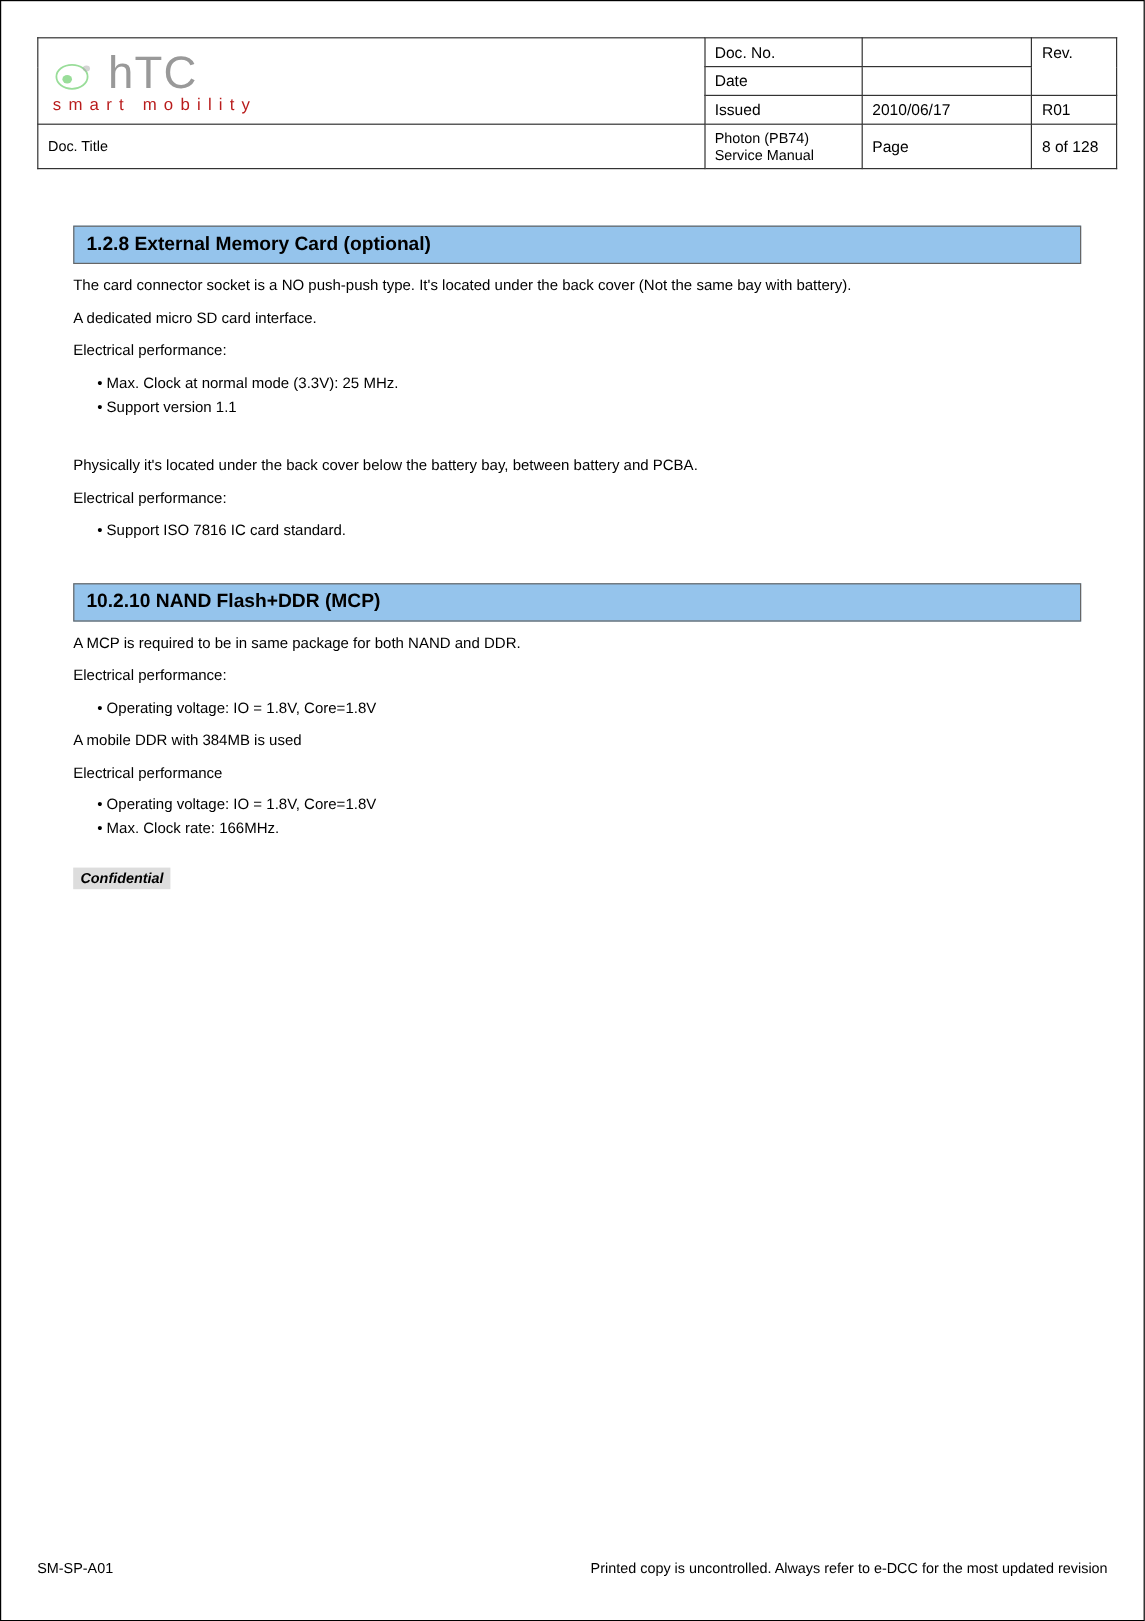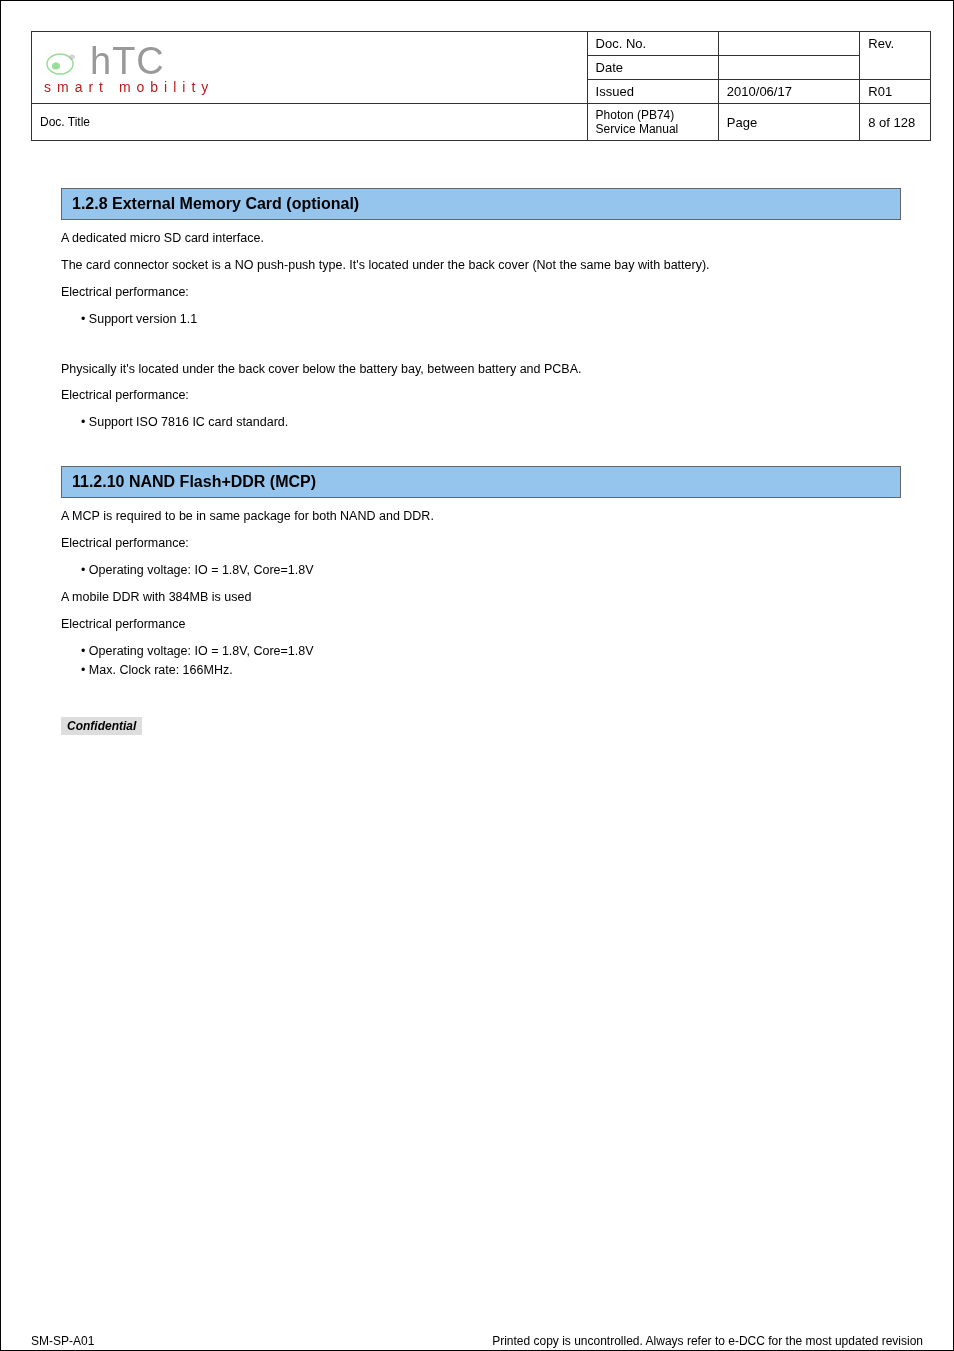--- a/index.html
+++ b/index.html
@@ -99,25 +99,25 @@
       font-size: 13px;
       font-weight: bold;
       font-style: italic;
       margin-top: 18px;
     }
     .confidential {
       background: #ddd;
       display: inline-block;
       padding: 2px 6px;
       font-size: 12px;
-      margin-top: 20px;
+      margin-top: 6px;
     }
     .footer {
       position: absolute;
-      bottom: 2px;
+      bottom: 36px;
       width: calc(100% - 60px);
       font-size: 12px;
       text-align: center;
     }
     .footer-left {
       float: left;
     }
     .footer-right {
       float: right;
     }
@@ -165,34 +165,35 @@
       <td style="border:1px solid #333; font-size:12px;">Photon (PB74) Service Manual</td>
       <td class="header-right-label">Page</td>
       <td class="header-right-value" colspan="2">8 of 128</td>
     </tr>
   </tbody>
     </table>
 
   <div class="content">
 
     <div class="section-header">1.2.8 External Memory Card (optional)</div>
+    <p class="body-text">The card connector socket is a NO push-push type. It's located under the back cover (Not the same bay with battery).</p>
     <p class="body-text">A dedicated micro SD card interface.</p>
-    <p class="body-text">The card connector socket is a NO push-push type. It's located under the back cover (Not the same bay with battery).</p>
     <p class="body-text">Electrical performance:</p>
+    <p class="bullet-item">• Max. Clock at normal mode (3.3V): 25 MHz.</p>
     <p class="bullet-item">• Support version 1.1</p>
 
     <div style="height:20px;"></div>
 
     <p class="body-text">Physically it's located under the back cover below the battery bay, between battery and PCBA.</p>
     <p class="body-text">Electrical performance:</p>
     <p class="bullet-item">• Support ISO 7816 IC card standard.</p>
 
     <div style="height:20px;"></div>
 
-    <div class="section-header">11.2.10 NAND Flash+DDR (MCP)</div>
+    <div class="section-header">10.2.10 NAND Flash+DDR (MCP)</div>
     <p class="body-text">A MCP is required to be in same package for both NAND and DDR.</p>
     <p class="body-text">Electrical performance:</p>
     <p class="bullet-item">• Operating voltage: IO = 1.8V, Core=1.8V</p>
     <p class="body-text">A mobile DDR with 384MB is used</p>
     <p class="body-text">Electrical performance</p>
     <p class="bullet-item">• Operating voltage: IO = 1.8V, Core=1.8V</p>
     <p class="bullet-item">• Max. Clock rate: 166MHz.</p>
 
     <div class="body-text-bold">
       <span class="confidential">Confidential</span>

